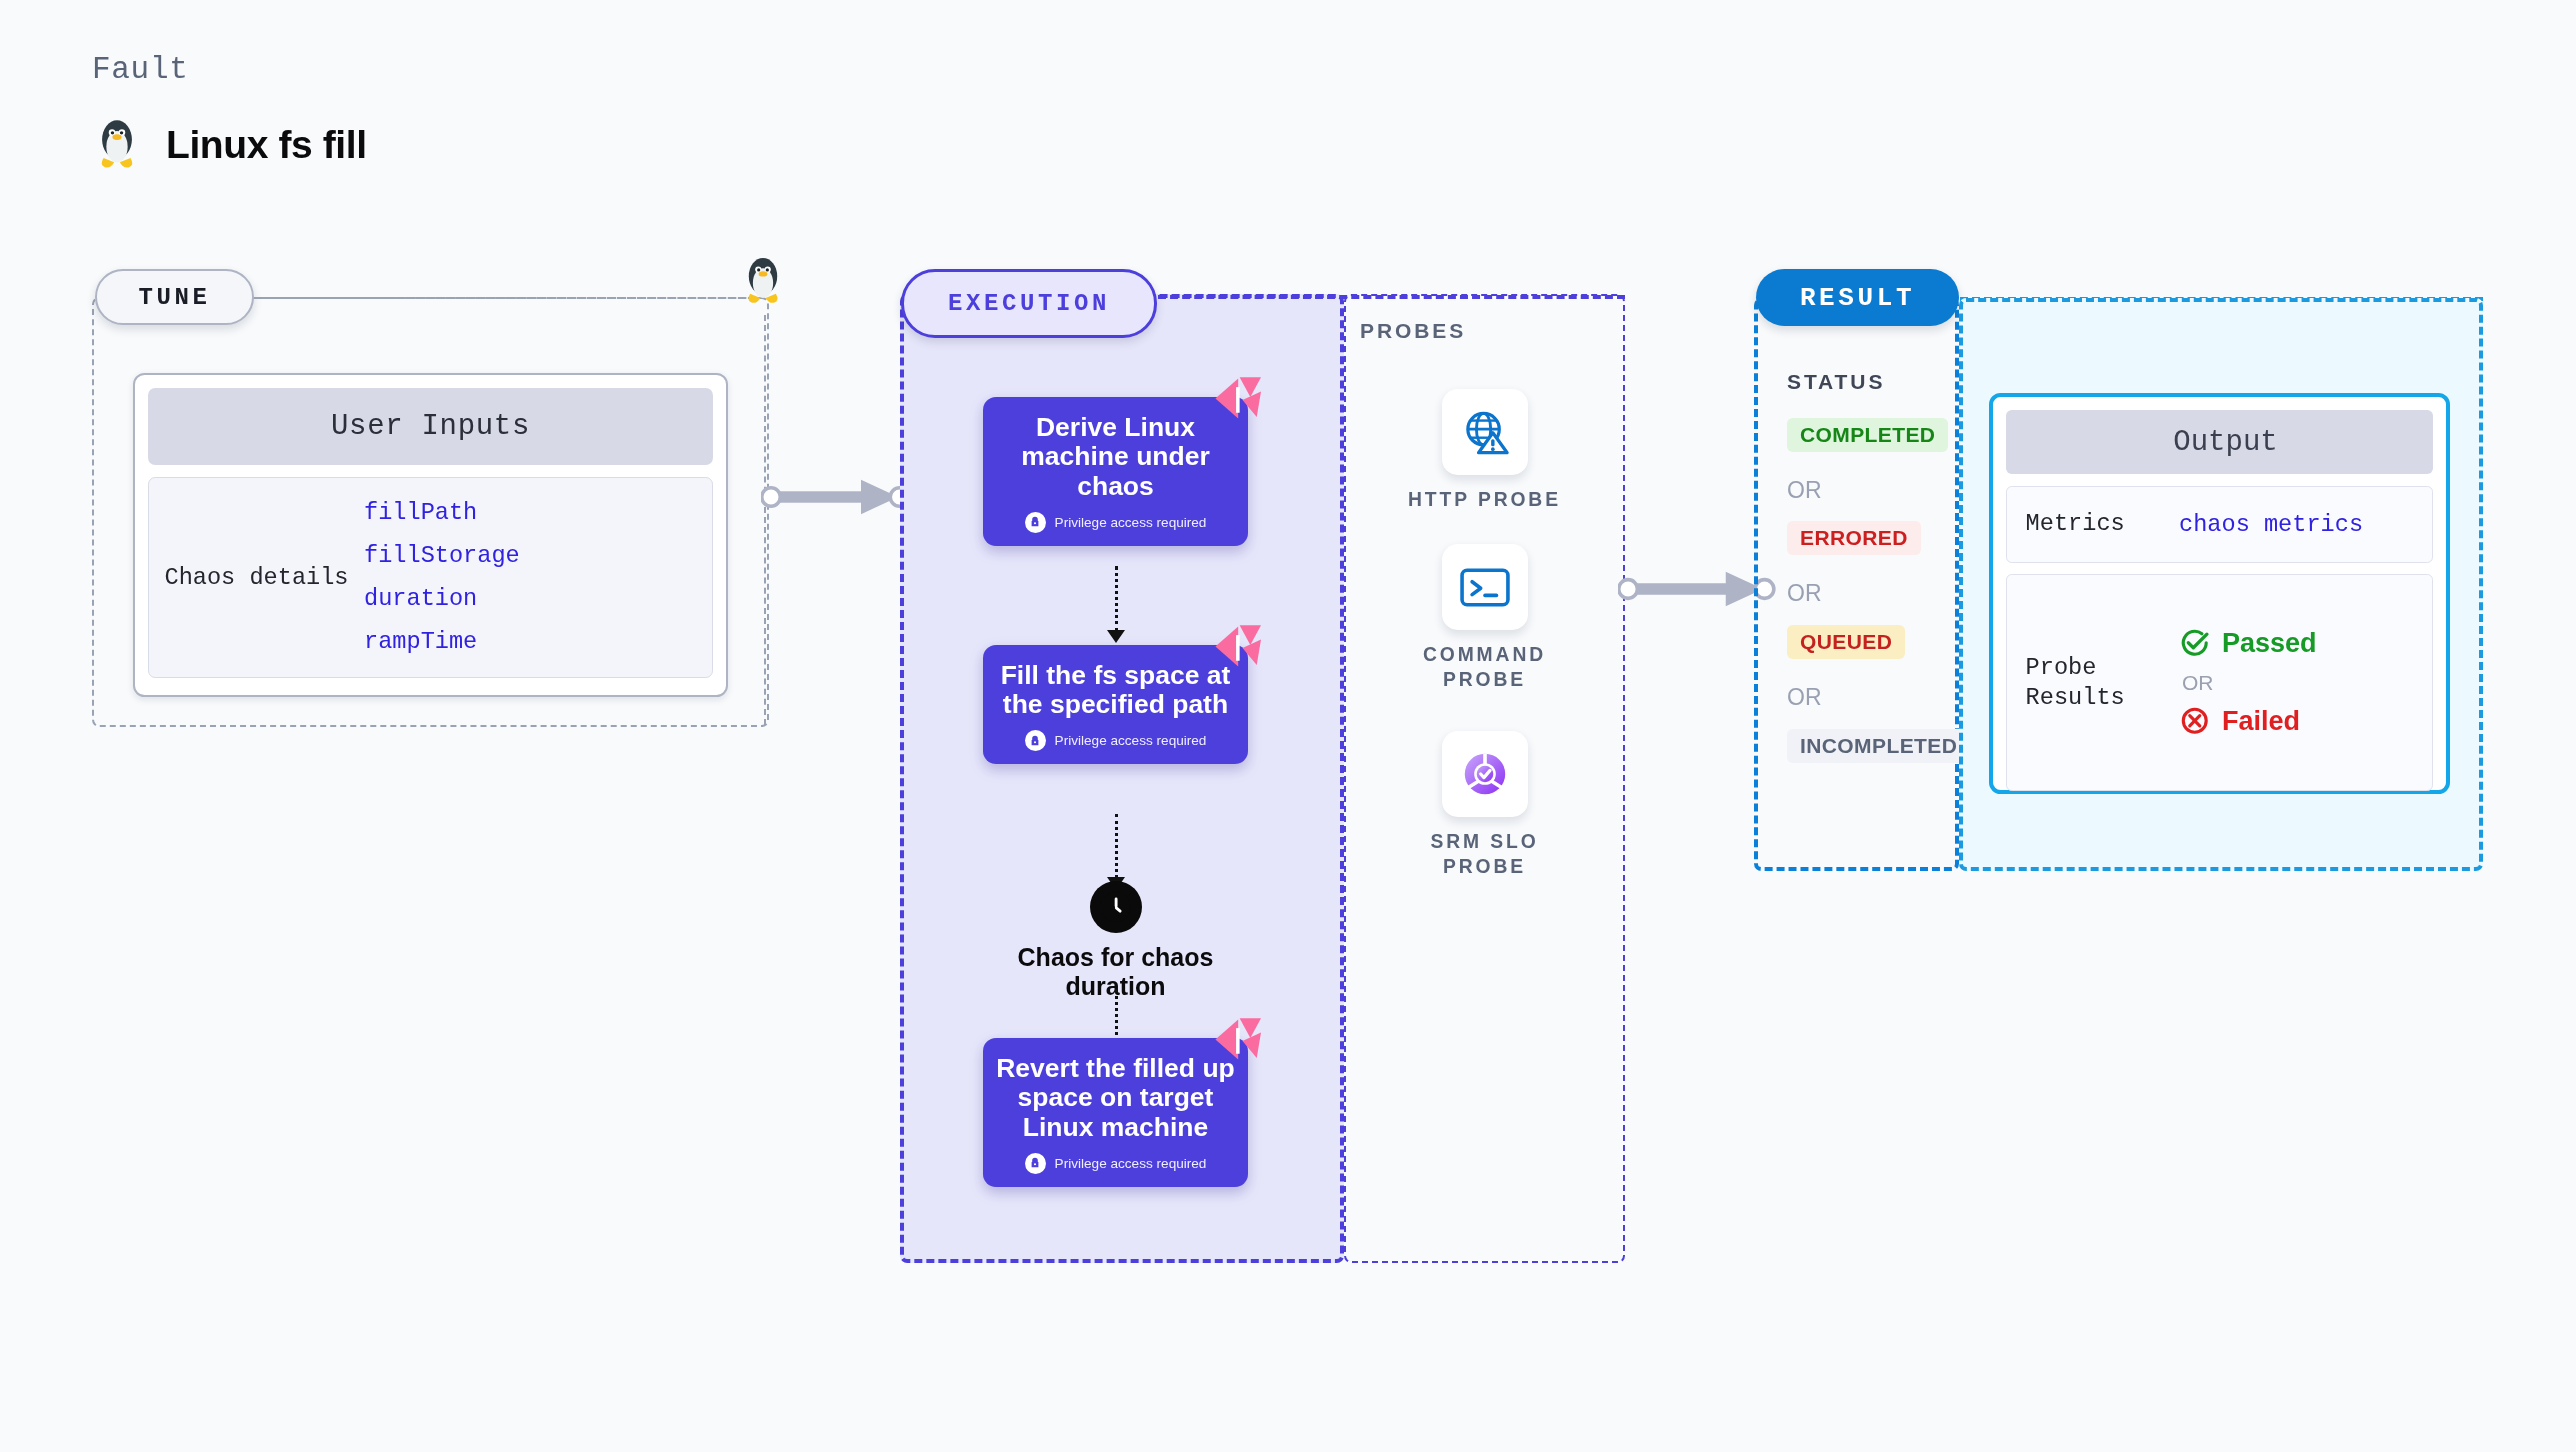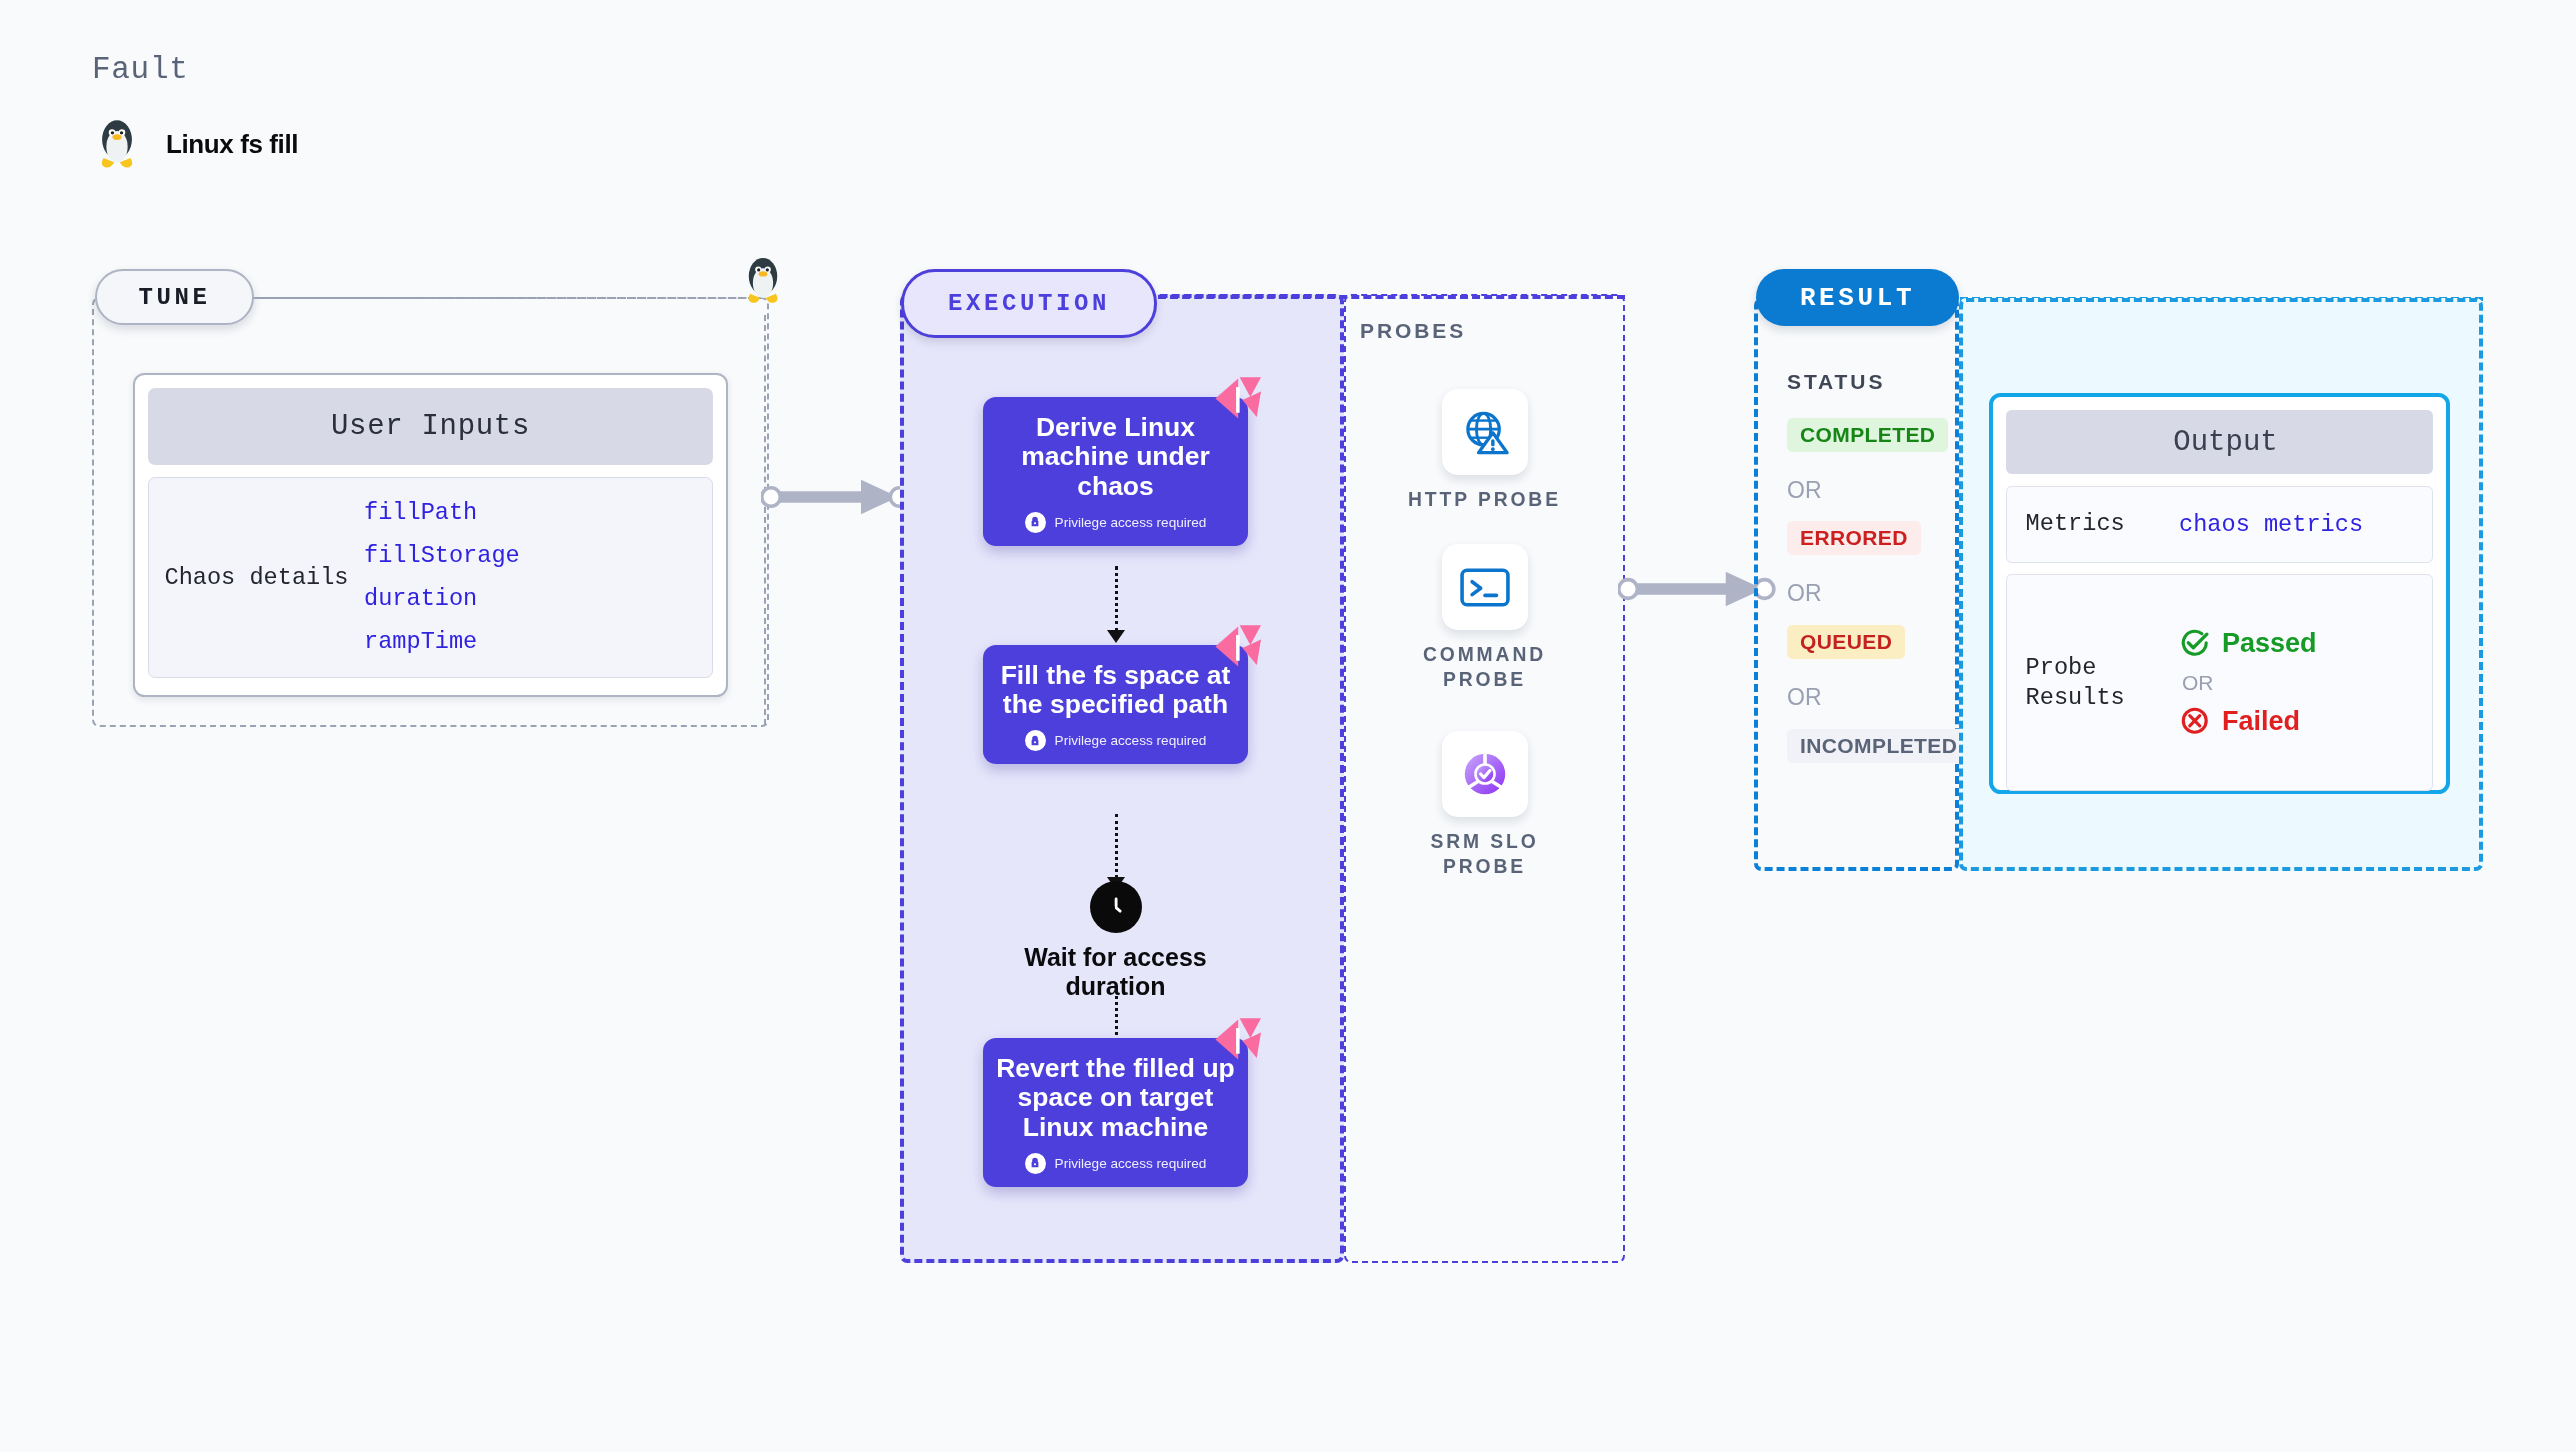--- a/index.html
+++ b/index.html
@@ -15,21 +15,21 @@
   #fault-label{
     position:absolute;left:92px;top:52px;
     font-family:"Liberation Mono", monospace;
     font-size:31px;color:#5a6478;letter-spacing:0.7px;
   }
   #fault-title-row{
     position:absolute;left:95px;top:118px;
     display:flex;align-items:center;gap:27px;
   }
   #fault-title{
-    font-size:26px;font-weight:bold;color:#0b0b0d;letter-spacing:-0.4px;
+    font-size:39px;font-weight:bold;color:#0b0b0d;letter-spacing:-0.4px;
   }
 
   
   .tux{display:block;}
 
   
   .panel{position:absolute;box-sizing:border-box;border-radius:7.2px;}
 
   #tune-panel{
     left:92px;top:297px;width:677px;height:430px;
@@ -352,21 +352,21 @@
 <div class="arrowhead" id="ah-2"></div>
 
 <div id="wait-node">
   <div id="clock-circle">
     <svg width="31.5" height="31.5" viewBox="0 0 44 44">
       <circle cx="22" cy="22" r="21" fill="#0a0a0a"></circle>
       <rect x="20.5" y="9" width="4" height="14" rx="2" fill="#ffffff"></rect>
       <rect x="21" y="21" width="11" height="4" rx="2" fill="#ffffff" transform="rotate(40 22 23)"></rect>
     </svg>
   </div>
-  <div id="wait-label">Wait for access duration</div>
+  <div id="wait-label">Chaos for chaos duration</div>
 </div>
 
 <div class="vconn" id="conn-3"></div>
 <div class="arrowhead" id="ah-3"></div>
 
 <div class="step" id="step-4">
   <span class="flag">
     <svg width="47" height="43" viewBox="0 0 66 60">
       <polygon points="2,30 34,2 34,58" fill="#fa6ba0"></polygon>
       <polygon points="36,0 66,0 51,28" fill="#fa6ba0"></polygon>

